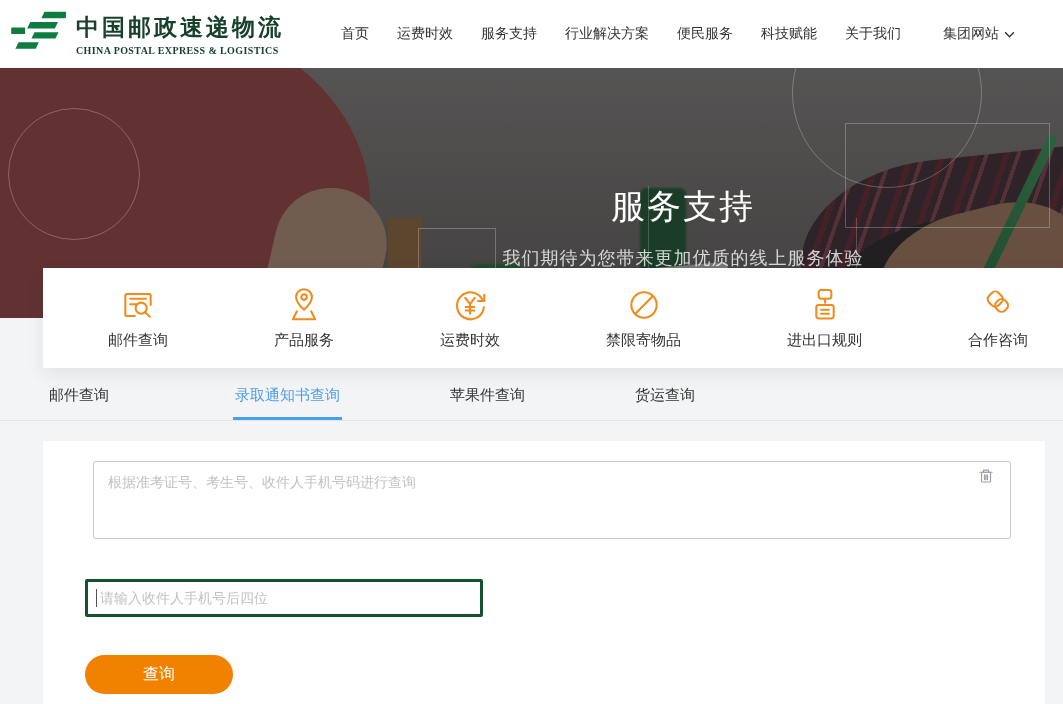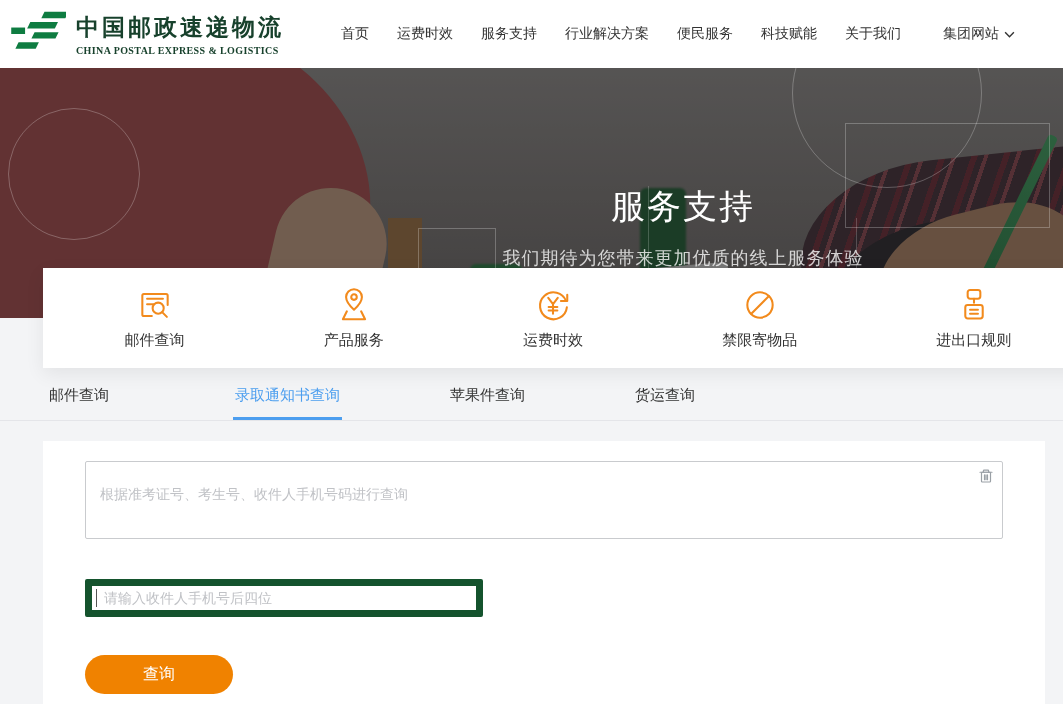--- a/index.html
+++ b/index.html
@@ -75,26 +75,26 @@
   .tabs { margin-top: 10px; padding-left: 47px; border-bottom: 1px solid #e4e5e9;
           display: flex; }
   .tab { font-size: 15px; color: #333; line-height: 18px; padding: 8px 2px 13px;
          margin-right: 106px; cursor: pointer; border-bottom: 3px solid transparent; }
   .tab.active { color: #4c9eef; border-bottom-color: #4c9eef; margin-left: 16px; }
   
   .panel { margin: 20px 18px 0 43px; width: 1002px; min-height: 280px;
            background: #fff; padding: 20px 42px; }
   .ta-wrap { position: relative; }
   textarea { width: 100%; height: 78px; border: 1px solid #c9cbce; border-radius: 2px;
-             padding: 24px 40px 12px 14px; font-size: 14px; color: #333; resize: none;
-             outline: none; font-family: Liberation Serif, serif; background: #fff; display: block; }
+             padding: 12px 40px 12px 14px; font-size: 14px; color: #333; resize: none;
+             outline: none; font-family: Liberation Serif, serif; background: #fff; display: block; margin-left: 8px; }
   textarea::placeholder { color: #c0c2c6; }
   .trash { position: absolute; top: 6px; right: 8px; cursor: pointer; line-height: 0; }
   .input-wrap { position: relative; margin-top: 40px; width: 398px; }
-  .input-wrap input { width: 100%; height: 38px; border: 7px solid #14532d;
+  .input-wrap input { width: 100%; height: 38px; border: 3px solid #14532d;
             border-radius: 2px; padding: 0 12px; font-size: 14px; color: #333;
             outline: none; font-family: inherit; background: #fff; }
   .input-wrap input::placeholder { color: #c0c2c6; }
   .caret { position: absolute; left: 11px; top: 10px; width: 1px; height: 18px;
            background: #555; }
   .submit-btn { margin-top: 38px; width: 148px; height: 39px; border: none;
            border-radius: 20px; background: #f08200; color: #fff; font-size: 16px;
            cursor: pointer; font-family: Liberation Serif, serif; display: block; }
 </style>
 </head>
@@ -215,20 +215,29 @@
       <svg width="38" height="38" viewBox="0 0 48 48" fill="none" stroke="currentColor" stroke-width="2.6" stroke-linecap="round" stroke-linejoin="round">
         <rect x="16" y="5" width="16" height="11" rx="3"></rect>
         <path d="M24 16v5"></path>
         <rect x="13" y="24" width="22" height="17" rx="3"></rect>
         <path d="M19 30h10 M19 35h10"></path>
       </svg>
     </span>
     <span class="lbl">进出口规则</span>
   </div>
 
+  <div class="service">
+    <span style="line-height:0;">
+      <svg width="38" height="38" viewBox="0 0 48 48" fill="none" stroke="currentColor" stroke-width="2.6" stroke-linejoin="round">
+        <rect x="12" y="8" width="17" height="17" rx="6" transform="rotate(45 20.5 16.5)"></rect>
+        <rect x="21" y="17" width="15" height="15" rx="6" transform="rotate(45 28.5 24.5)"></rect>
+      </svg>
+    </span>
+    <span class="lbl">合作咨询</span>
+  </div>
 
 </div>
 
 <div class="tabs">
   <div class="tab">邮件查询</div>
   <div class="tab active">录取通知书查询</div>
   <div class="tab">苹果件查询</div>
   <div class="tab">货运查询</div>
 </div>
 

